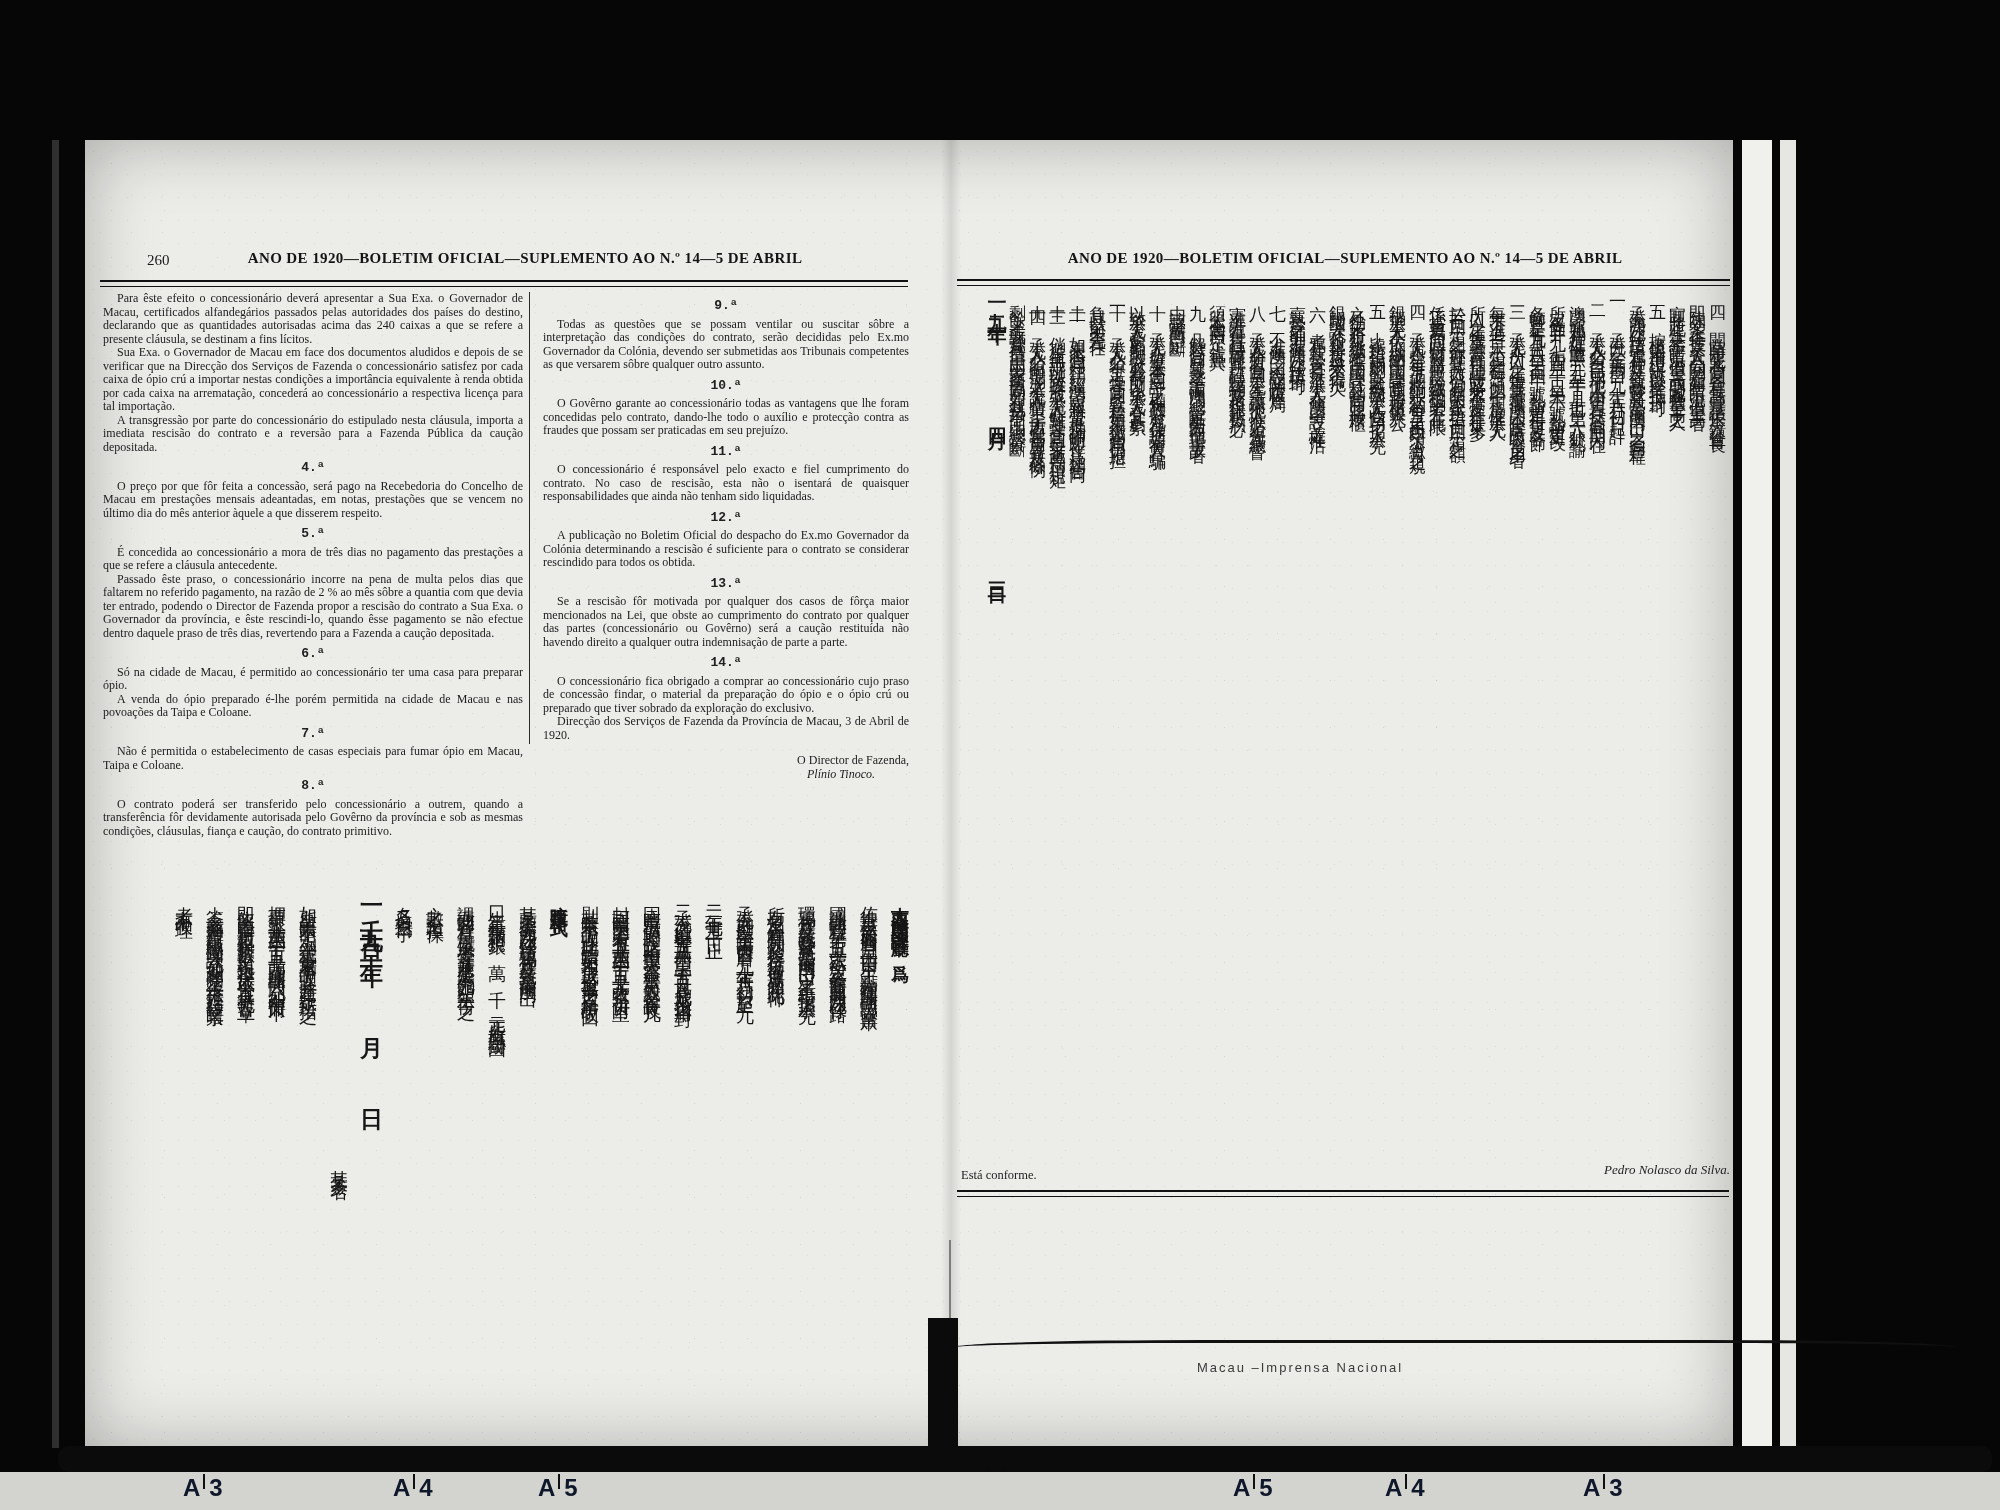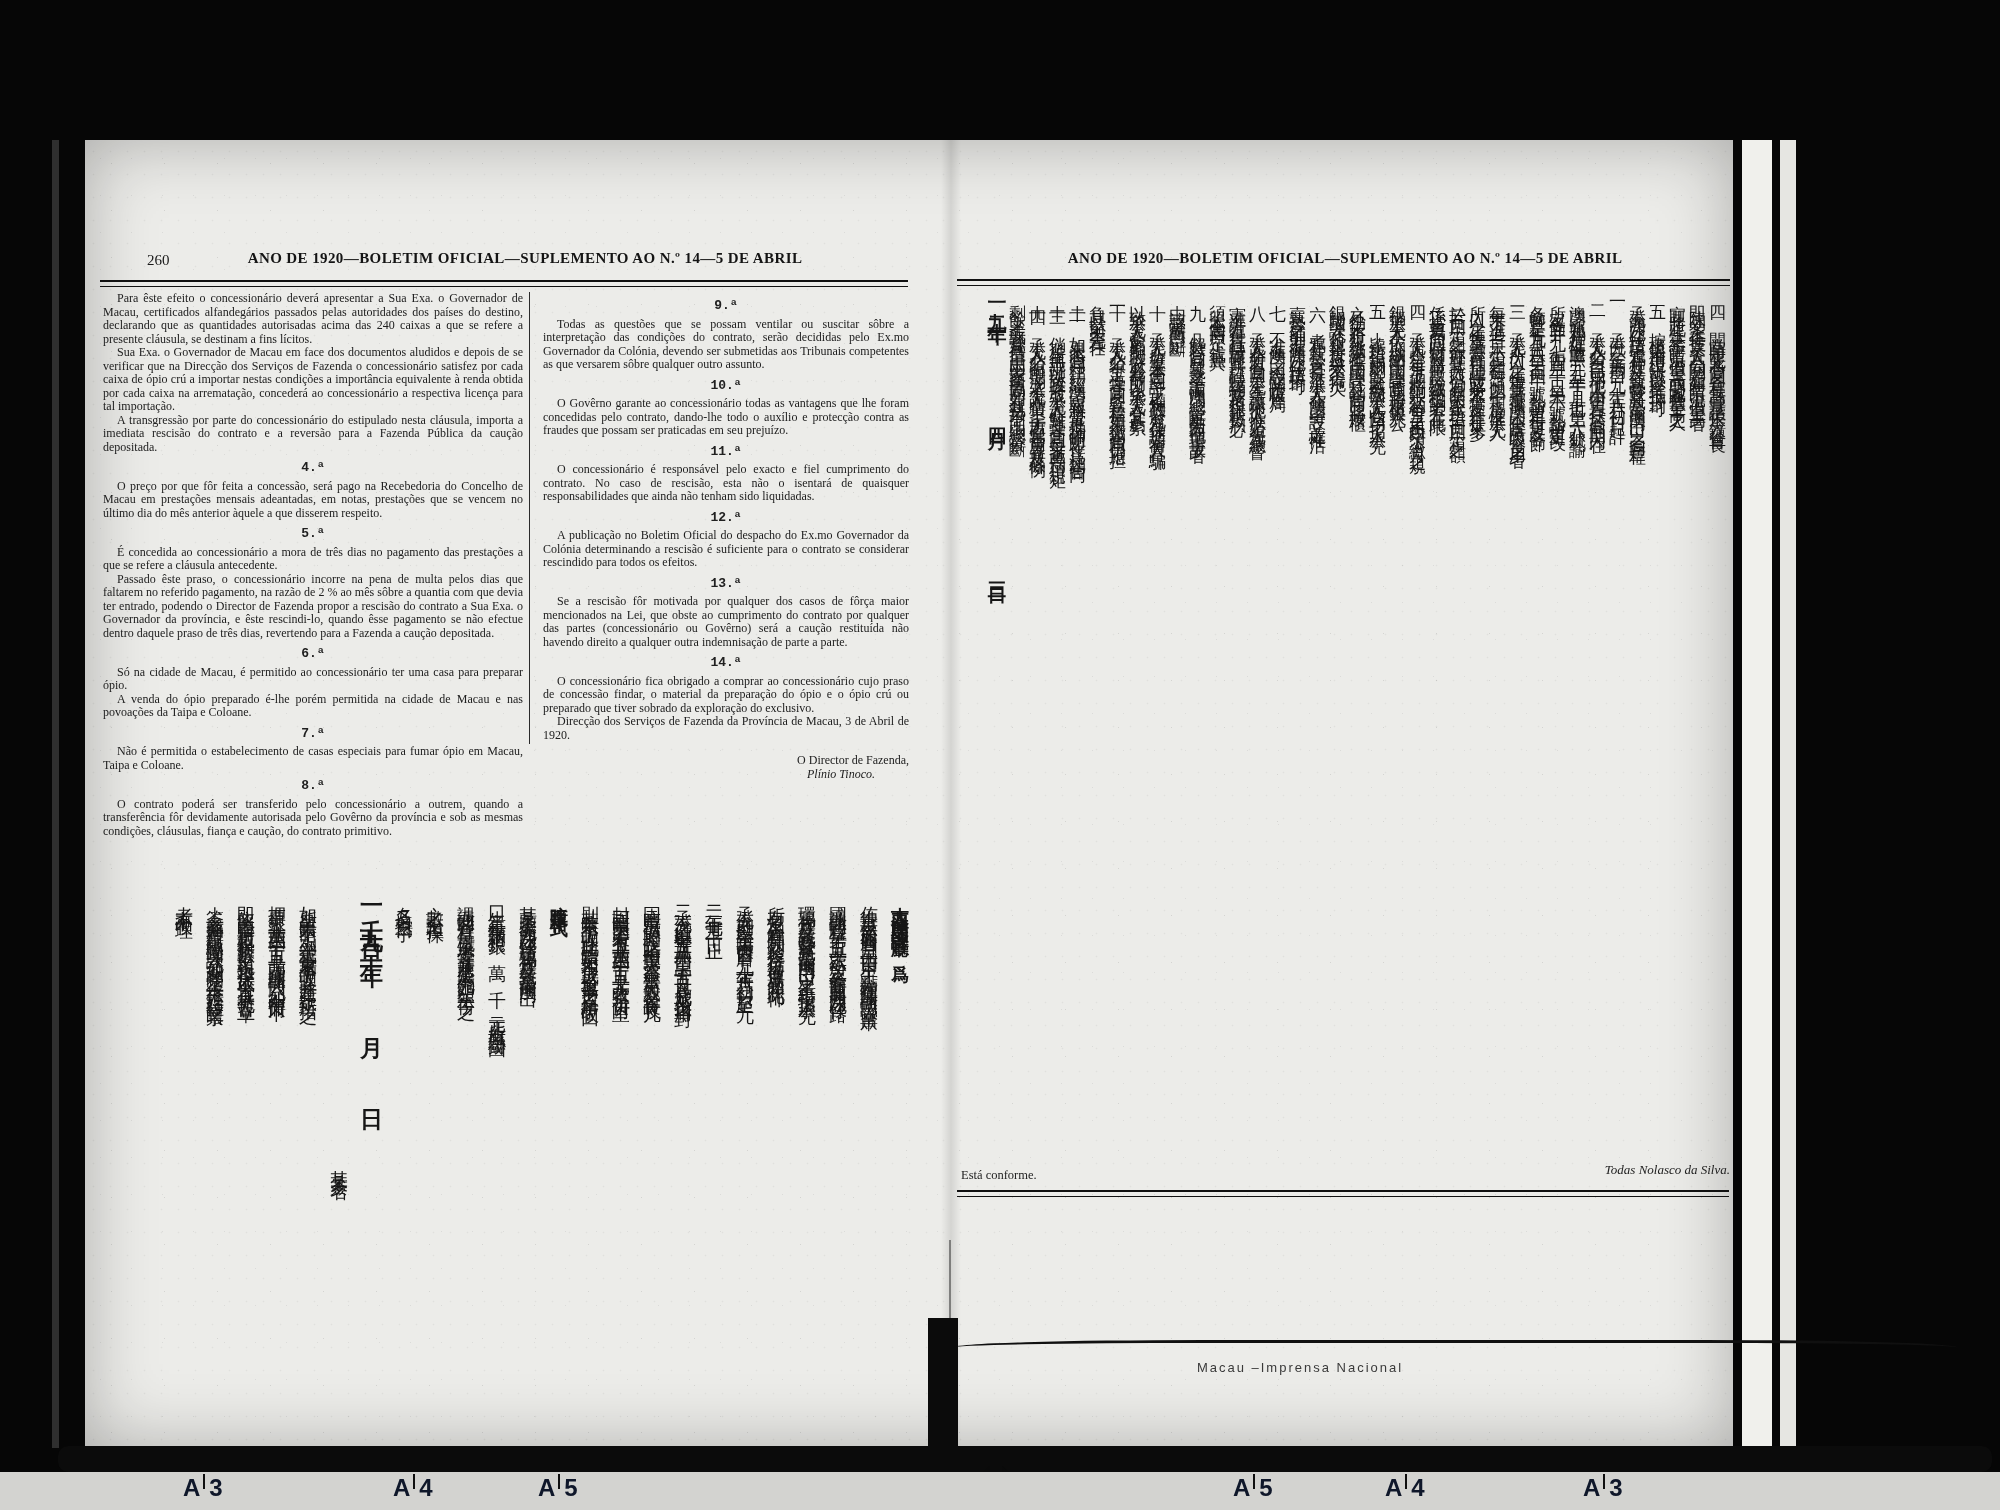--- a/index.html
+++ b/index.html
@@ -93,21 +93,21 @@
       </div>
     <div class="coldiv"></div>
     <div class="ptcol" style="left:458px;top:152px;width:366px;height:600px;">
         <p class="sec-h">9.ª</p>
         <p class="para">Todas as questões que se possam ventilar ou suscitar sôbre a interpretação das condições do contrato, serão decididas pelo Ex.mo Governador da Colónia, devendo ser submetidas aos Tribunais competentes as que versarem sôbre qualquer outro assunto.</p>
         <p class="sec-h">10.ª</p>
         <p class="para">O Govêrno garante ao concessionário todas as vantagens que lhe foram concedidas pelo contrato, dando-lhe todo o auxílio e protecção contra as fraudes que possam ser praticadas em seu prejuízo.</p>
         <p class="sec-h">11.ª</p>
         <p class="para">O concessionário é responsável pelo exacto e fiel cumprimento do contrato. No caso de rescisão, esta não o isentará de quaisquer responsabilidades que ainda não tenham sido liquidadas.</p>
         <p class="sec-h">12.ª</p>
-        <p class="para">A publicação no Boletim Oficial do despacho do Ex.mo Governador da Colónia determinando a rescisão é suficiente para o contrato se considerar rescindido para todos os efeitos.</p>
+        <p class="para">A publicação no Boletim Oficial do despacho do Ex.mo Governador da Colónia determinando a rescisão é suficiente para o contrato se considerar rescindido para todos os obtida.</p>
         <p class="sec-h">13.ª</p>
         <p class="para">Se a rescisão fôr motivada por qualquer dos casos de fôrça maior mencionados na Lei, que obste ao cumprimento do contrato por qualquer das partes (concessionário ou Govêrno) será a caução restituída não havendo direito a qualquer outra indemnisação de parte a parte.</p>
         <p class="sec-h">14.ª</p>
         <p class="para">O concessionário fica obrigado a comprar ao concessionário cujo praso de concessão findar, o material da preparação do ópio e o ópio crú ou preparado que tiver sobrado da exploração do exclusivo.</p>
         <p class="para">Direcção dos Serviços de Fazenda da Província de Macau, 3 de Abril de 1920.</p>
         <p class="sign-r">O Director de Fazenda,</p>
         <p class="sign-i">Plínio Tinoco.</p>
       </div>
 
     <div class="cnblock cn-notice">
@@ -175,21 +175,21 @@
         <p>十一　承充人必須十足遵守合同各欵章程如果撤銷合同仍應担</p>
         <p>負其以前未完責任</p>
         <p>十二　如果將合同注銷一經澳門憲報將督憲批詞佈明即作爲注銷合同</p>
         <p>十三　倘發生何乖端以致政府或承充人碍難遵守合同每審查照別項規矩</p>
         <p>十四　承充人必須向期滿之承充人購買上手所存製膏用器具及條例</p>
         <p>剩餘之土或熟膏其價目由兩家商量協同如有執持不同由總督公斷</p>
         <p class="cn-date">一九二十年　　　　四月　　　　　　三日</p>
       </div>
 
     <div class="esta">Está conforme.</div>
-    <div class="pedro">Todas Nolasco da Silva.</div>
+    <div class="pedro">Pedro Nolasco da Silva.</div>
     <div class="rule2"></div>
 
     <div class="gutter-shadow"></div>
     <div class="fold-line"></div>
   </div>
 
   <div class="left-streak"></div>
   <div class="r-streak1"></div>
   <div class="r-streak2"></div>
   <div class="scratch"></div>

